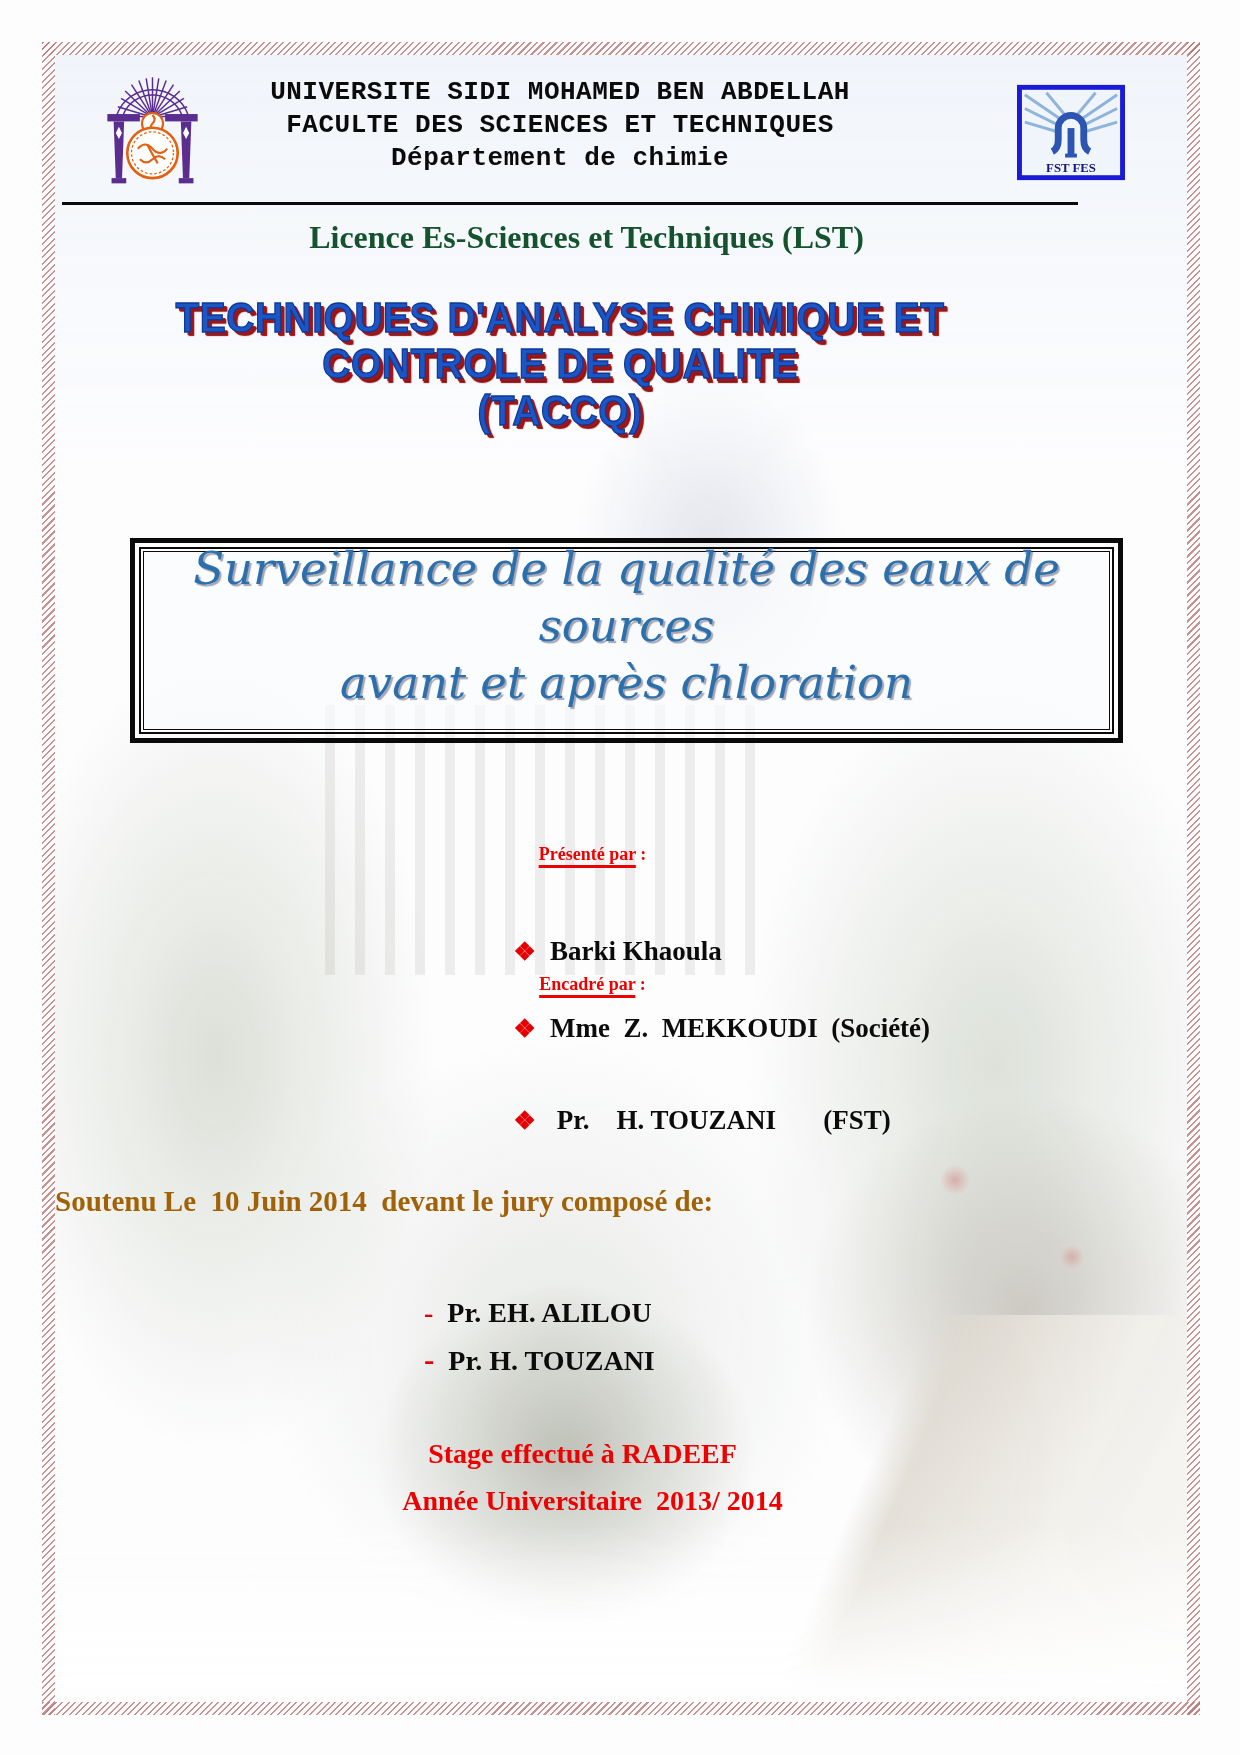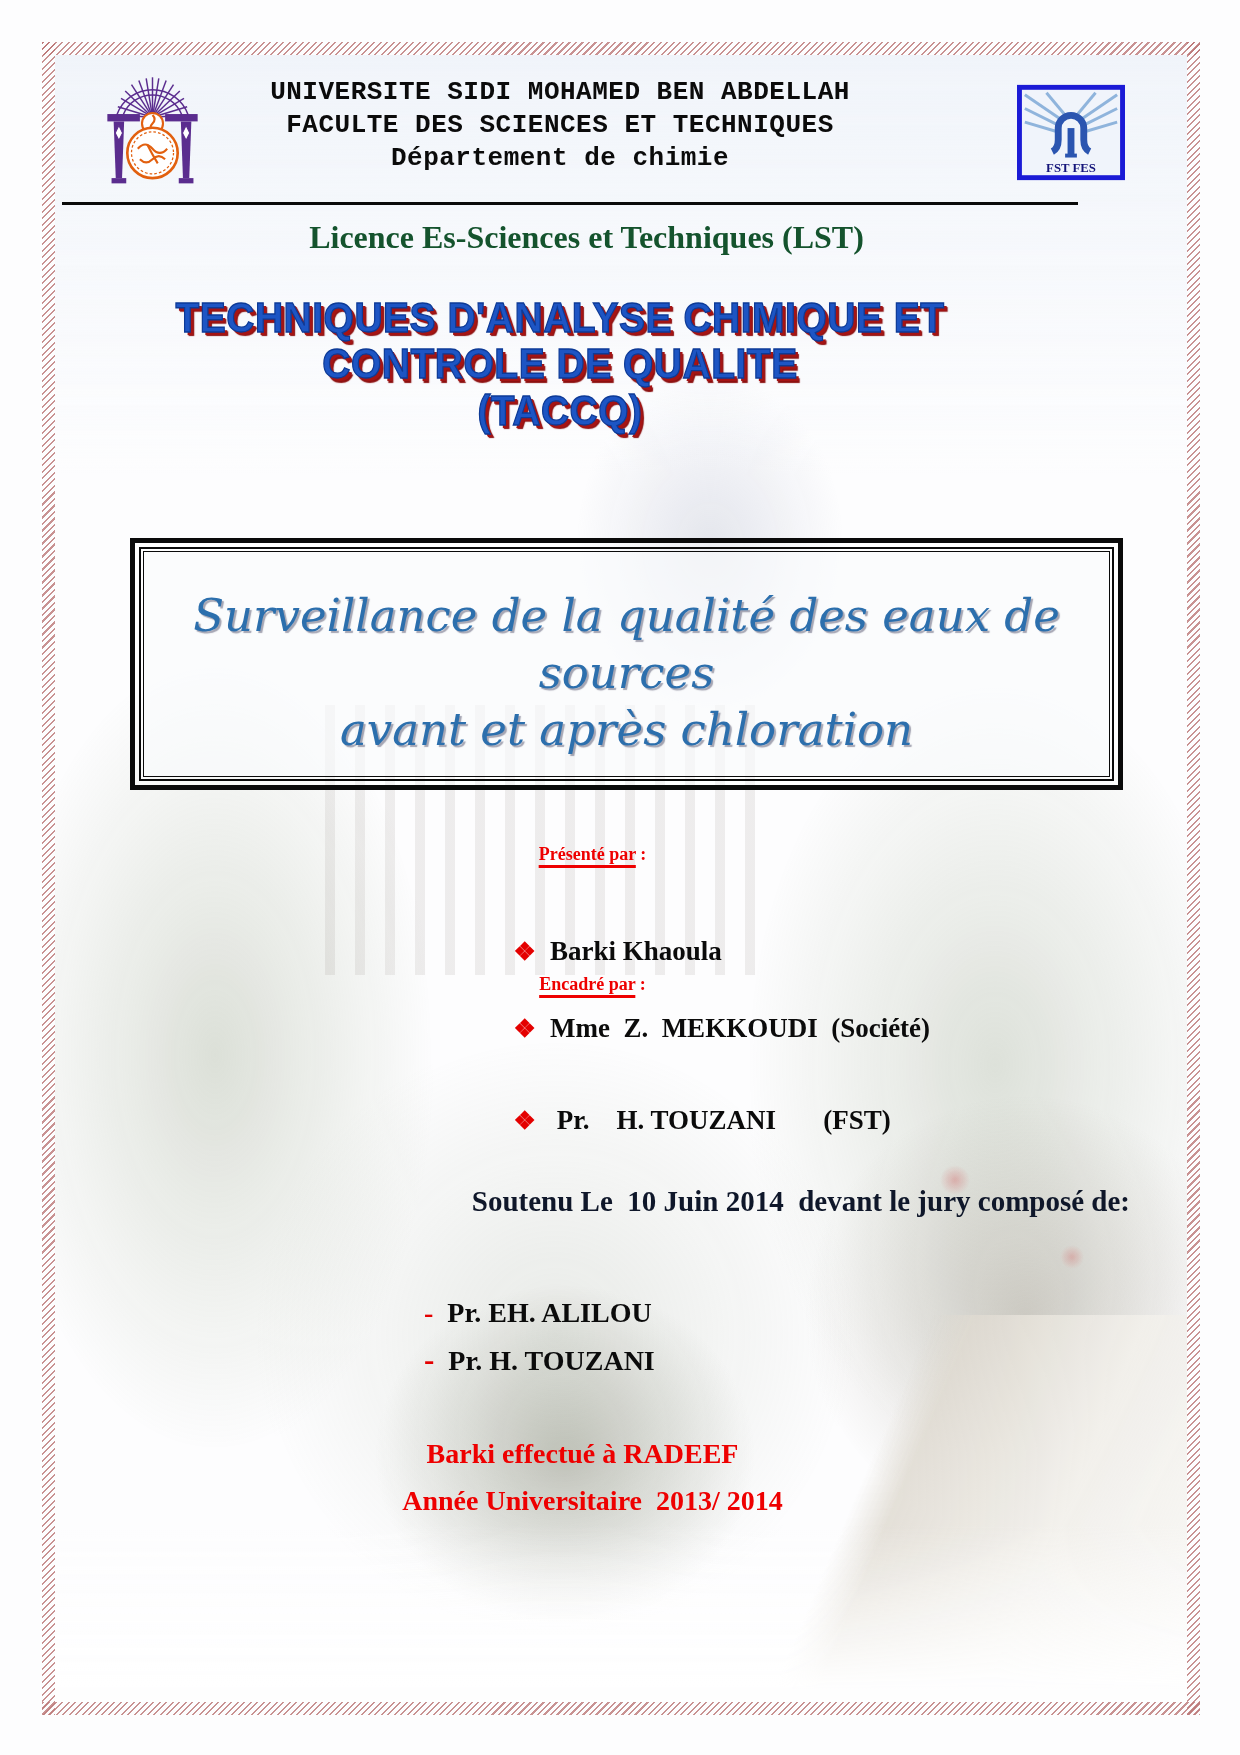--- a/index.html
+++ b/index.html
@@ -50,21 +50,21 @@
     font-size:39px;line-height:43px;letter-spacing:.5px;
     color:#1d55c4;-webkit-text-stroke:1.2px #0d3a96;
     text-shadow:3px 3px 0 #a51414,4px 4px 1px #8c1010;
     transform:scaleY(1.08);transform-origin:top center;}
 
   .projet{position:absolute;left:0;right:55px;top:455px;text-align:center;
     font-size:35px;font-weight:bold;color:#0b0b0b;
     text-decoration:underline;text-decoration-thickness:3px;text-underline-offset:7px;}
 
   
-  .tbox{position:absolute;left:75px;top:538px;width:993px;height:252px;
+  .tbox{position:absolute;left:75px;top:538px;width:993px;height:205px;
     border:5px solid #0a0a0a;background:rgba(255,255,255,.35);box-sizing:border-box;padding:4px;}
   .tbox-mid{width:100%;height:100%;border:2px solid #0a0a0a;box-sizing:border-box;padding:2px;}
   .tbox-in{width:100%;height:100%;border:1px solid #0a0a0a;box-sizing:border-box;
     display:flex;flex-direction:column;justify-content:flex-end;align-items:center;
     padding-bottom:18px;background:rgba(248,250,253,.45);}
   .tbox-title{font-family:"DejaVu Serif",serif;font-style:italic;
     font-size:45px;line-height:57px;color:#2c6fad;text-align:center;
     text-shadow:2px 2px 1px rgba(80,80,105,.5);}
 
   
@@ -74,22 +74,22 @@
   .presente{top:844px;}
   .encadre{top:974px;}
 
   
   .brow{position:absolute;left:418px;font-size:27px;font-weight:bold;color:#0b0b0b;white-space:pre;}
   .brow .bullet{color:#e40000;margin-right:14px;font-size:25px;}
   .brow1{top:905px;}
   .brow2{top:982px;}
   .brow3{top:1074px;}
 
-  .soutenu{position:absolute;left:0;right:55px;top:1185px;text-align:right;
-    font-size:29px;font-weight:bold;color:#0f172a;white-space:pre;}
+  .soutenu{position:absolute;left:0;right:55px;top:1185px;text-align:left;
+    font-size:29px;font-weight:bold;color:#a16207;white-space:pre;}
 
   .jrow{position:absolute;left:369px;font-size:28px;font-weight:bold;color:#0b0b0b;}
   .jrow .dash{color:#e40000;margin-right:14px;font-weight:bold;}
   .jrow1{top:1254px;}
   .jrow2{top:1297px;}
   .jrow3{top:1342px;}
   .jrow3 .dash{font-size:31px;}
 
   .stage{position:absolute;left:0;right:75px;top:1438px;text-align:center;
     font-size:28px;font-weight:bold;color:#ee0000;}
@@ -214,17 +214,17 @@
 
     <div class="soutenu">Soutenu Le  10 Juin 2014  devant le jury composé de:</div>
 
     <div class="jrow jrow2">
       <span class="dash">-</span><span>Pr. EH. ALILOU</span>
     </div>
     <div class="jrow jrow3">
       <span class="dash">-</span><span>Pr. H. TOUZANI</span>
     </div>
 
-    <div class="stage">Barki effectué à RADEEF</div>
+    <div class="stage">Stage effectué à RADEEF</div>
     <div class="annee">Année Universitaire  2013/ 2014</div>
 
   </div>
 </div>
 
 </body></html>

